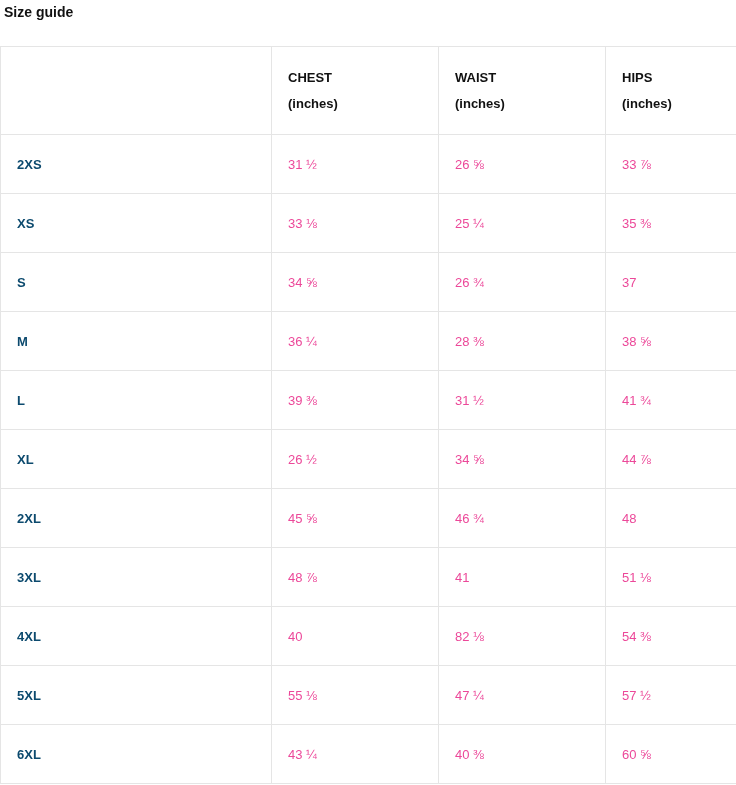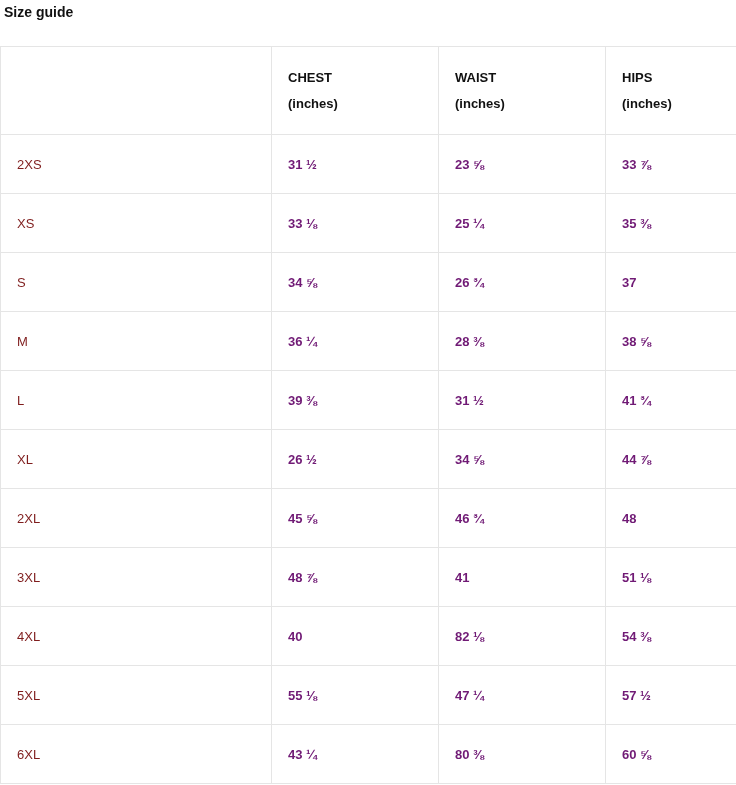--- a/index.html
+++ b/index.html
@@ -46,26 +46,26 @@
   .size-table thead th {
     height: 88px;
     font-weight: 700;
   }
   .size-table thead th .hdr-line {
     display: block;
     line-height: 26px;
   }
   .size-table tbody td {
     height: 59px;
-    font-weight: 700;
-    color: #701a75;
+    font-weight: 400;
+    color: #ec4899;
   }
   .size-table tbody td.size-label {
-    font-weight: 400;
-    color: #7f1d1d;
+    font-weight: 700;
+    color: #0c4a6e;
   }
 </style>
 </head>
 <body>
 
 <h2 class="page-title">Size guide</h2>
 
 <table class="size-table">
   <colgroup>
     <col class="c-size">
@@ -87,21 +87,21 @@
       <th>
         <span class="hdr-line">HIPS</span>
         <span class="hdr-line">(inches)</span>
       </th>
     </tr>
   </thead>
   <tbody>
     <tr>
       <td class="size-label">2XS</td>
       <td>31 ½</td>
-      <td>23 ⅝</td>
+      <td>26 ⅝</td>
       <td>33 ⅞</td>
     </tr>
     <tr>
       <td class="size-label">XS</td>
       <td>33 ⅛</td>
       <td>25 ¼</td>
       <td>35 ⅜</td>
     </tr>
     <tr>
       <td class="size-label">S</td>
@@ -147,17 +147,17 @@
     </tr>
     <tr>
       <td class="size-label">5XL</td>
       <td>55 ⅛</td>
       <td>47 ¼</td>
       <td>57 ½</td>
     </tr>
     <tr>
       <td class="size-label">6XL</td>
       <td>43 ¼</td>
-      <td>80 ⅜</td>
+      <td>40 ⅜</td>
       <td>60 ⅝</td>
     </tr>
   </tbody>
 </table>
 
 </body></html>

